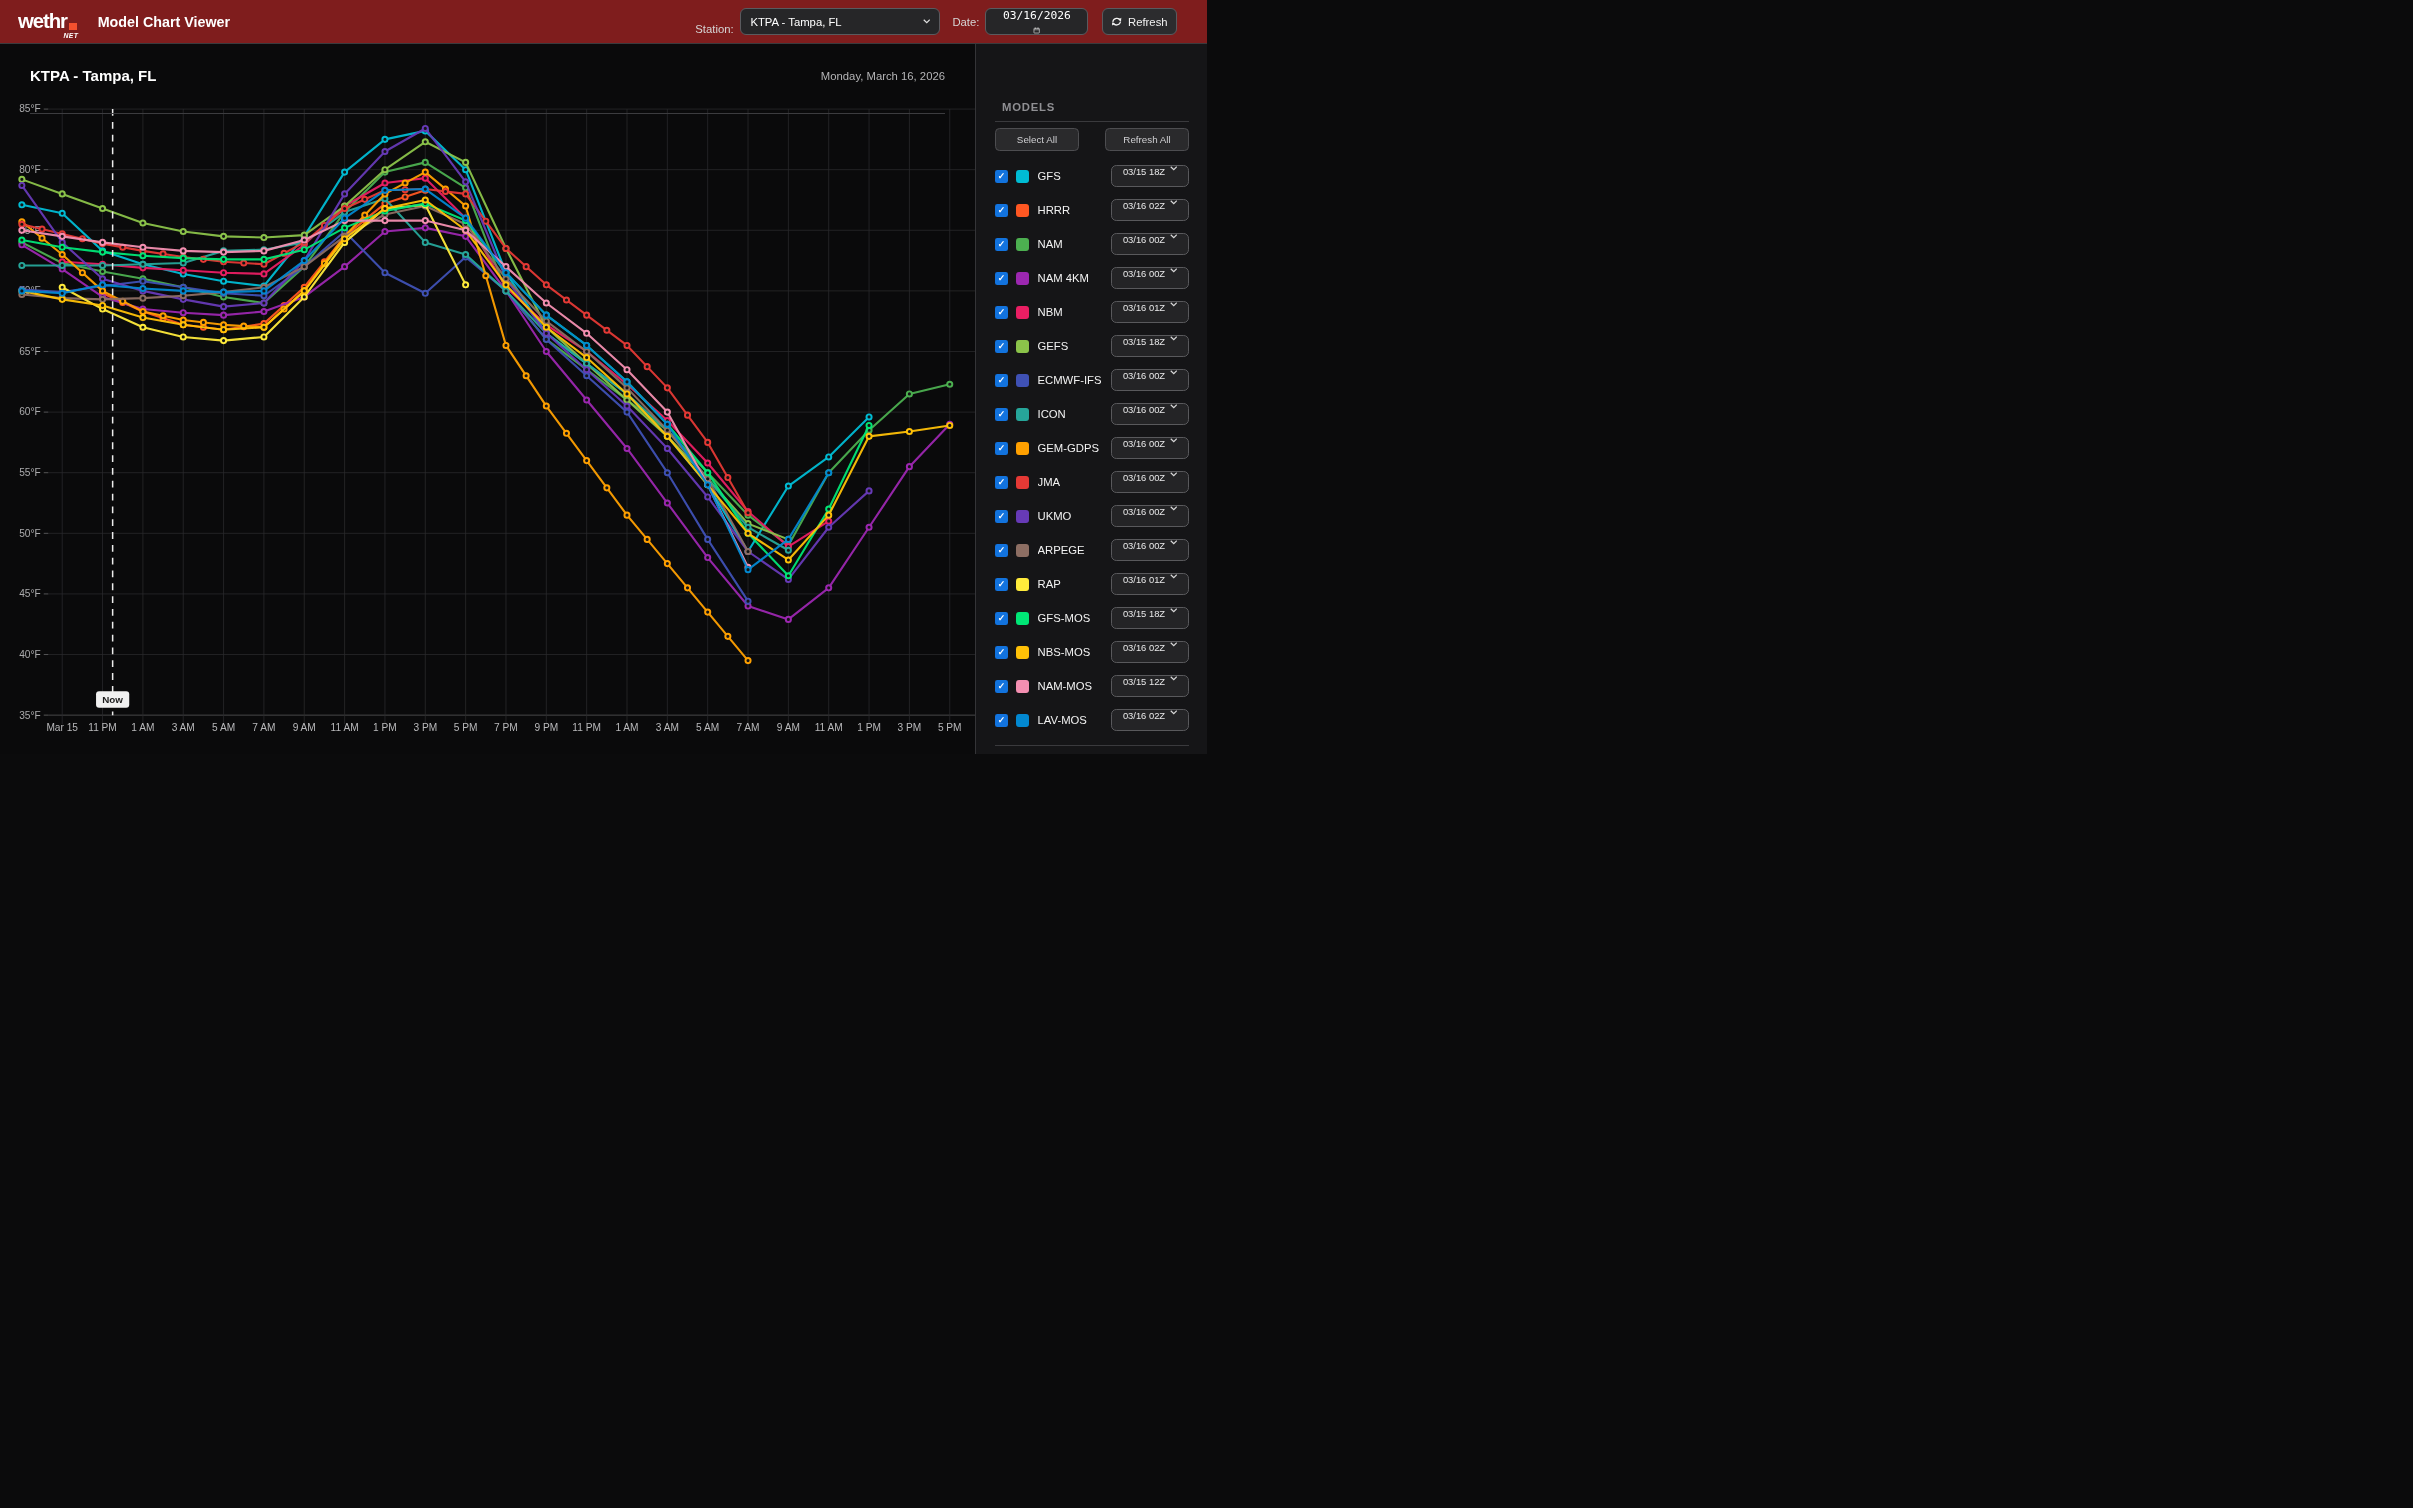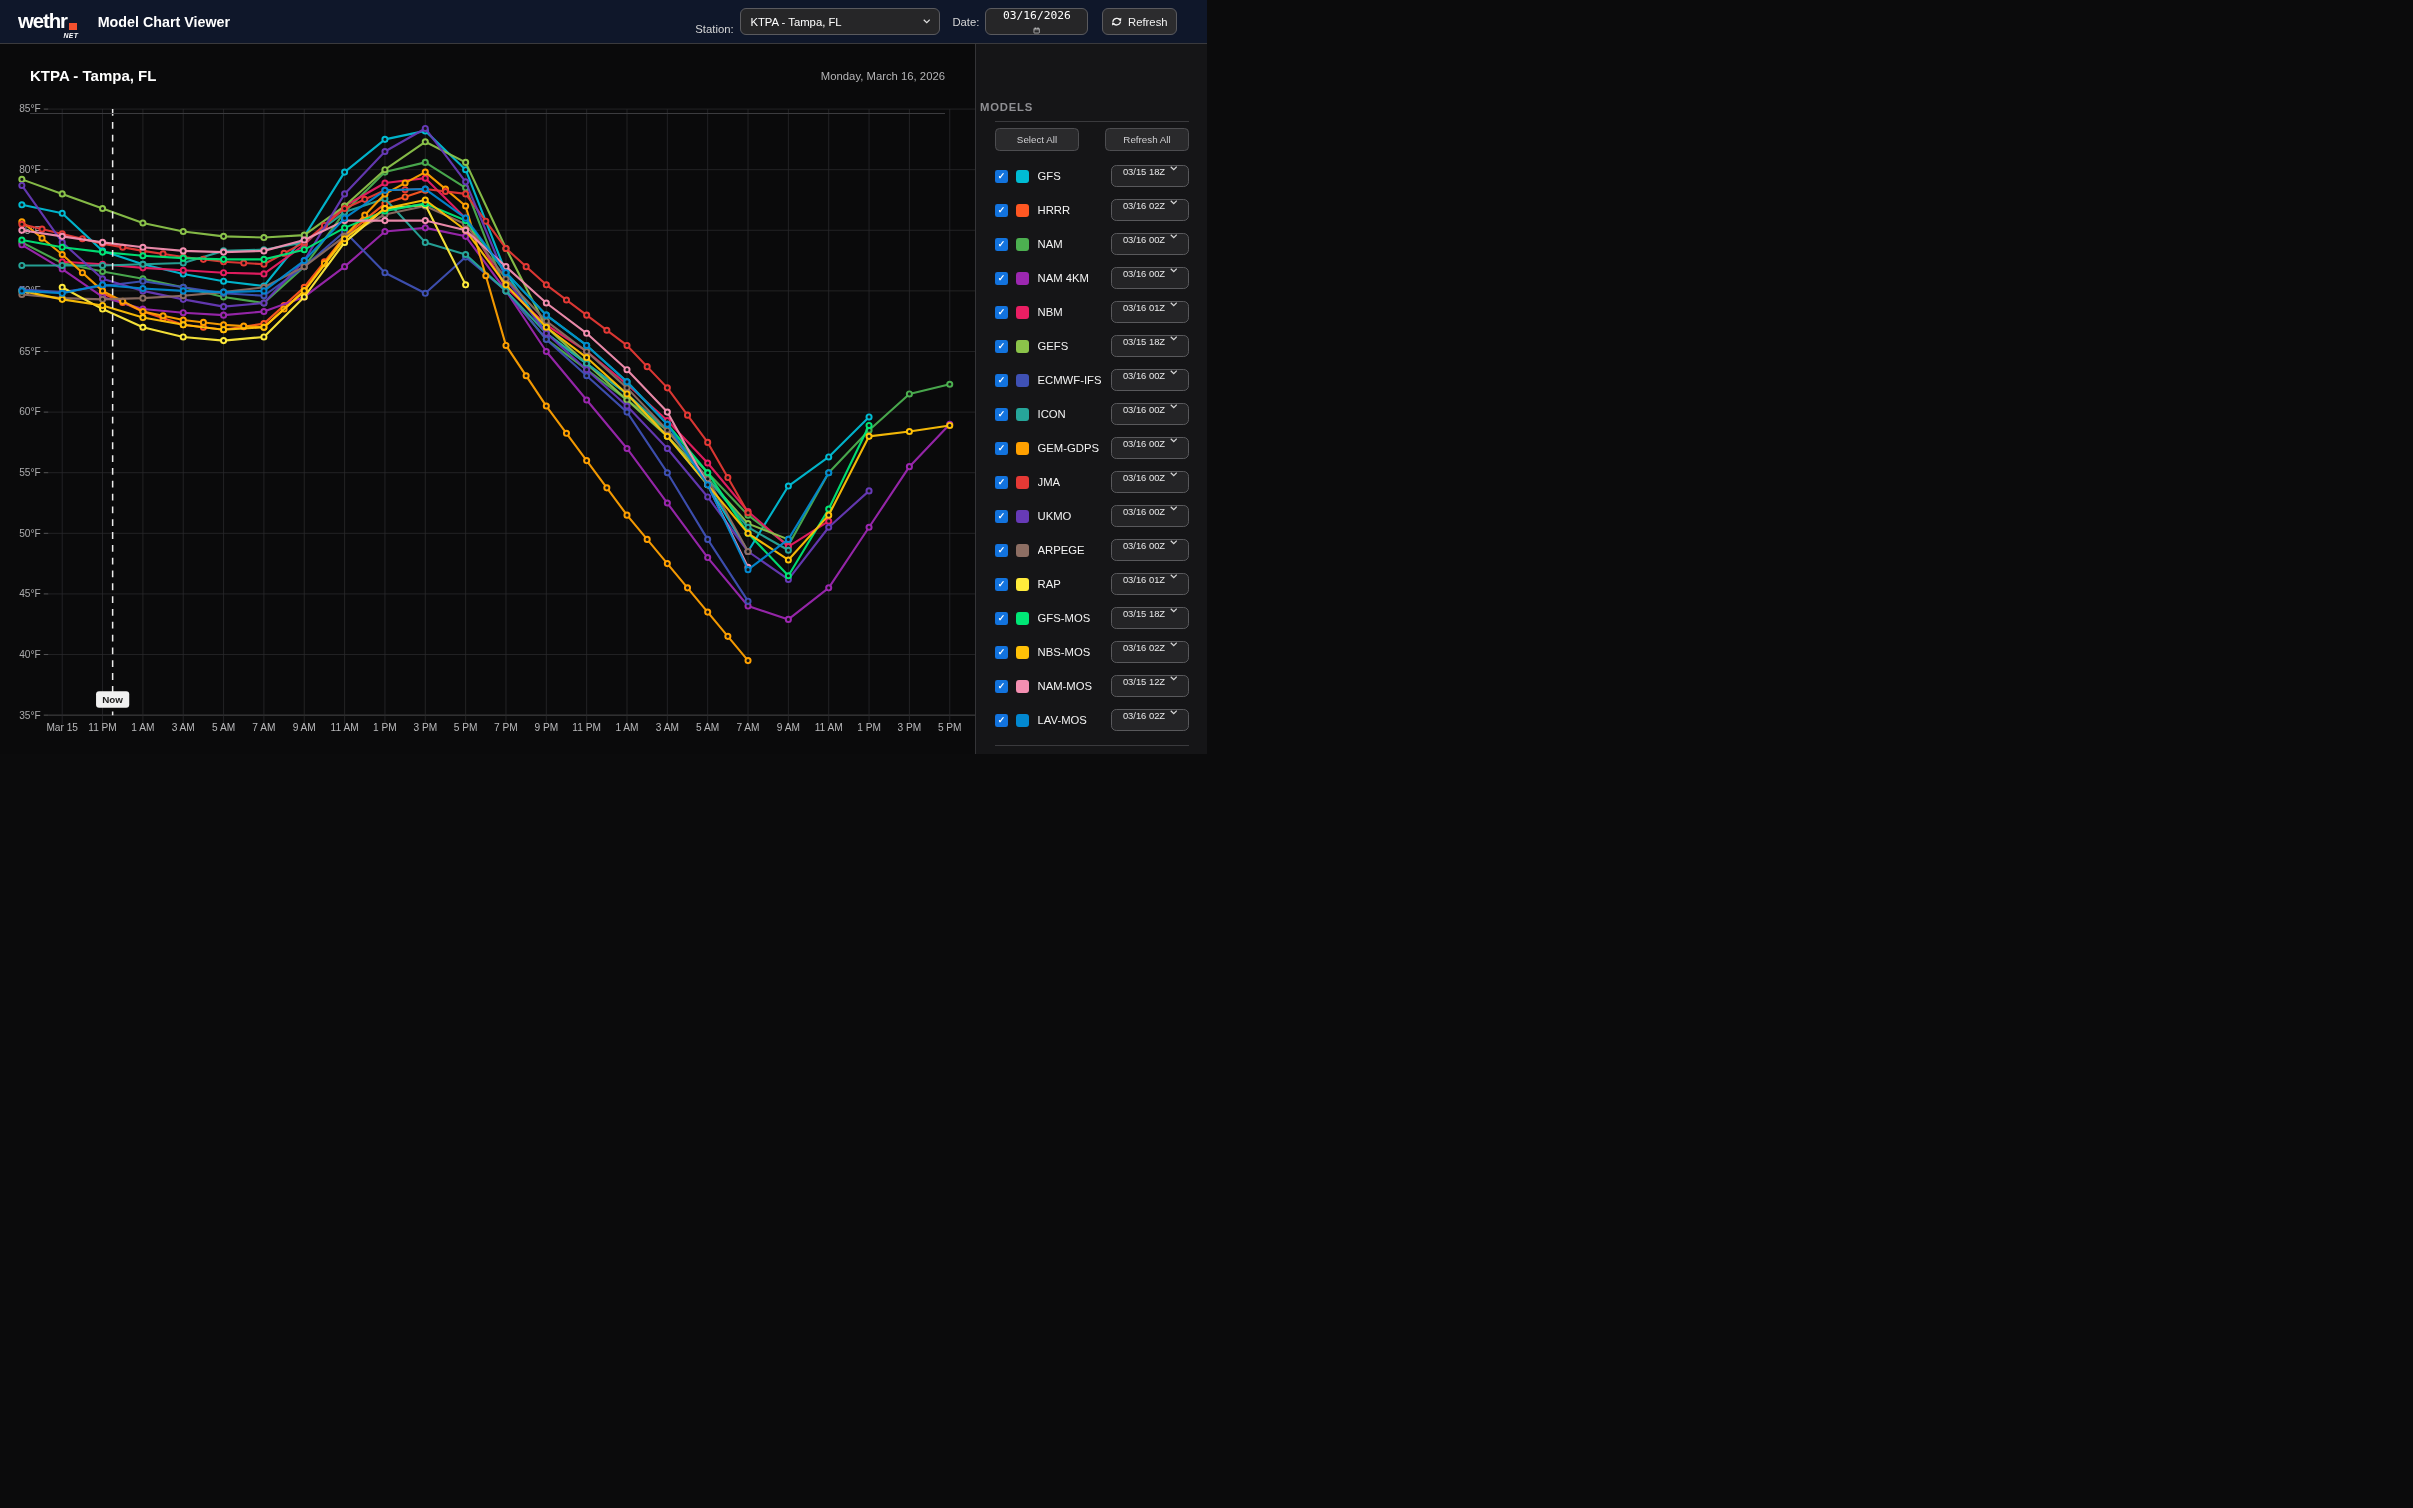--- a/index.html
+++ b/index.html
@@ -2,21 +2,21 @@
 <html style="font-size:12px"><head>
 <meta charset="utf-8">
 <style>
   * { margin:0; padding:0; box-sizing:border-box; }
   html,body { width:1207px; height:754px; background:#0b0b0c; overflow:hidden;
               font-family:"Liberation Sans", sans-serif; }
   #app { position:relative; width:1207px; height:754px; background:#0b0b0c; }
 
   
   #header { position:absolute; left:0; top:0; width:1207px; height:44px;
-            background:#0f172a; border-bottom:0.8px solid #3a3a3d;
+            background:#7f1d1d; border-bottom:0.8px solid #3a3a3d;
             display:flex; align-items:center; }
   .logo-wrap { position:relative; margin-left:18px; display:flex; align-items:flex-start; }
   .logo-text { color:#fff; font-size:20.4px; font-weight:800; letter-spacing:-1.1px; line-height:1; }
   .logo-dot { width:7.5px; height:7.5px; background:#f4502e; display:inline-block; margin:11.3px 0 0 2.3px; }
   .logo-net { position:absolute; right:-1.5px; bottom:-6.8px; color:#fff; font-size:6.8px;
               font-style:italic; font-weight:800; letter-spacing:0.4px; }
   .app-title { color:#fff; font-size:14.3px; font-weight:700; margin-left:21px; margin-top:1.5px; }
   .hdr-right { margin-left:auto; margin-right:30px; display:flex; align-items:flex-end; }
   .hdr-label { color:#d6d6d6; font-size:11.3px; }
   .station-select { width:200px; height:27px; margin-left:6.8px; background:#262628;
@@ -35,21 +35,21 @@
   
   #chart-panel { position:absolute; left:0; top:44px; width:975px; height:710px; background:#0a0a0b; }
   .chart-title { position:absolute; left:30px; top:22.6px; color:#fff; font-size:15px; font-weight:700; }
   .chart-date { position:absolute; right:30px; top:26px; color:#b4b4b6; font-size:11.3px; }
   .chart-divider { position:absolute; left:30px; top:69px; width:915px; height:0.8px; background:#3c3c3f; }
   #chart-svg { position:absolute; left:0; top:0; }
 
   
   #sidebar { position:absolute; left:975px; top:44px; width:232px; height:710px;
              background:#151517; border-left:0.8px solid #343437; padding:0 19px; }
-  .side-sec-title { position:absolute; left:4px; color:#8f8f93; font-size:11.3px; font-weight:700;
+  .side-sec-title { position:absolute; left:26px; color:#8f8f93; font-size:11.3px; font-weight:700;
                     letter-spacing:0.8px; }
   .side-divider { position:absolute; left:19px; width:194px; height:0.8px; background:#3a3a3d; }
   .btn-row { position:absolute; left:19px; top:84px; width:194px; display:flex; gap:26px;align-items:flex-end; }
   .side-btn { flex:1; height:22.6px; background:#2a2a2c; border:0.8px solid #4d4d50; border-radius:4.5px;
               color:#cfcfd2; font-size:9.8px; display:flex; align-items:center; justify-content:center;
               cursor:pointer; }
   #model-list { position:absolute; left:19px; top:115px; width:194px; }
   .model-row { height:34px; display:flex; align-items:center; }
   .chk { width:13px; height:13px; border-radius:2.3px; background:#1273de; color:#fff; font-size:9px;
          font-weight:700; display:flex; align-items:center; justify-content:center; cursor:pointer;

